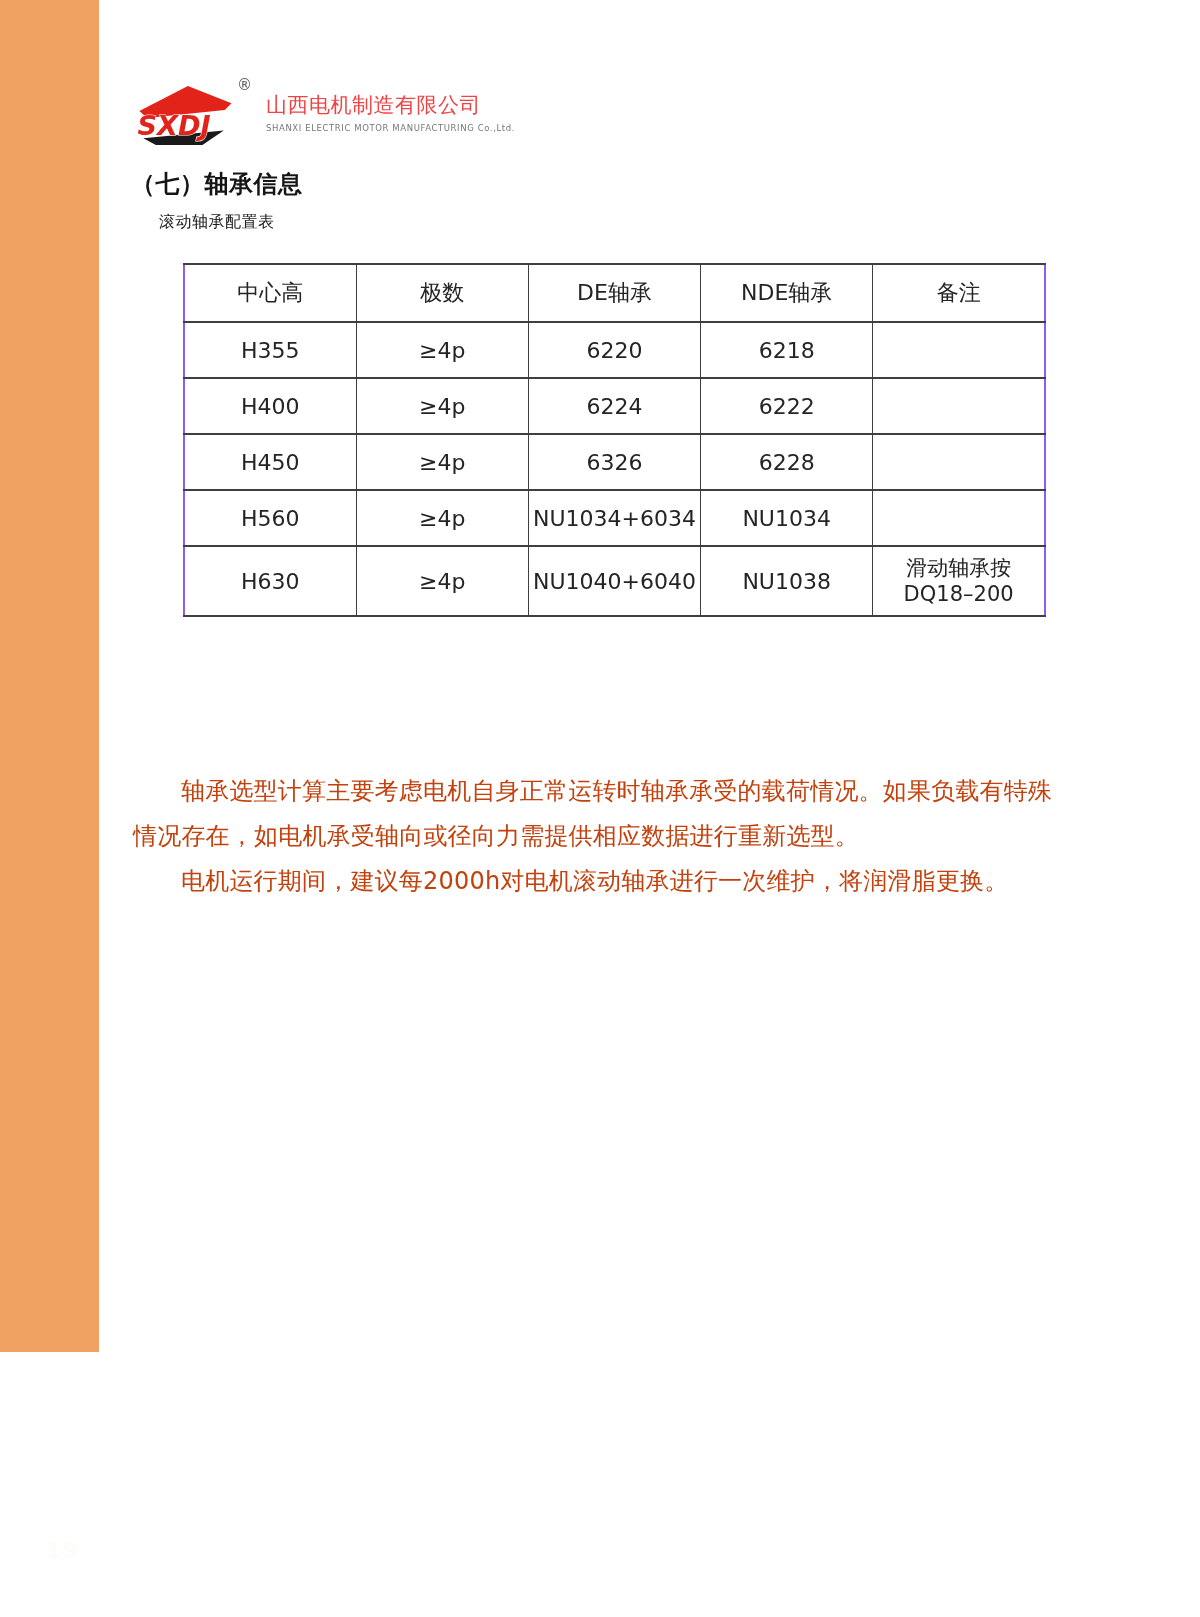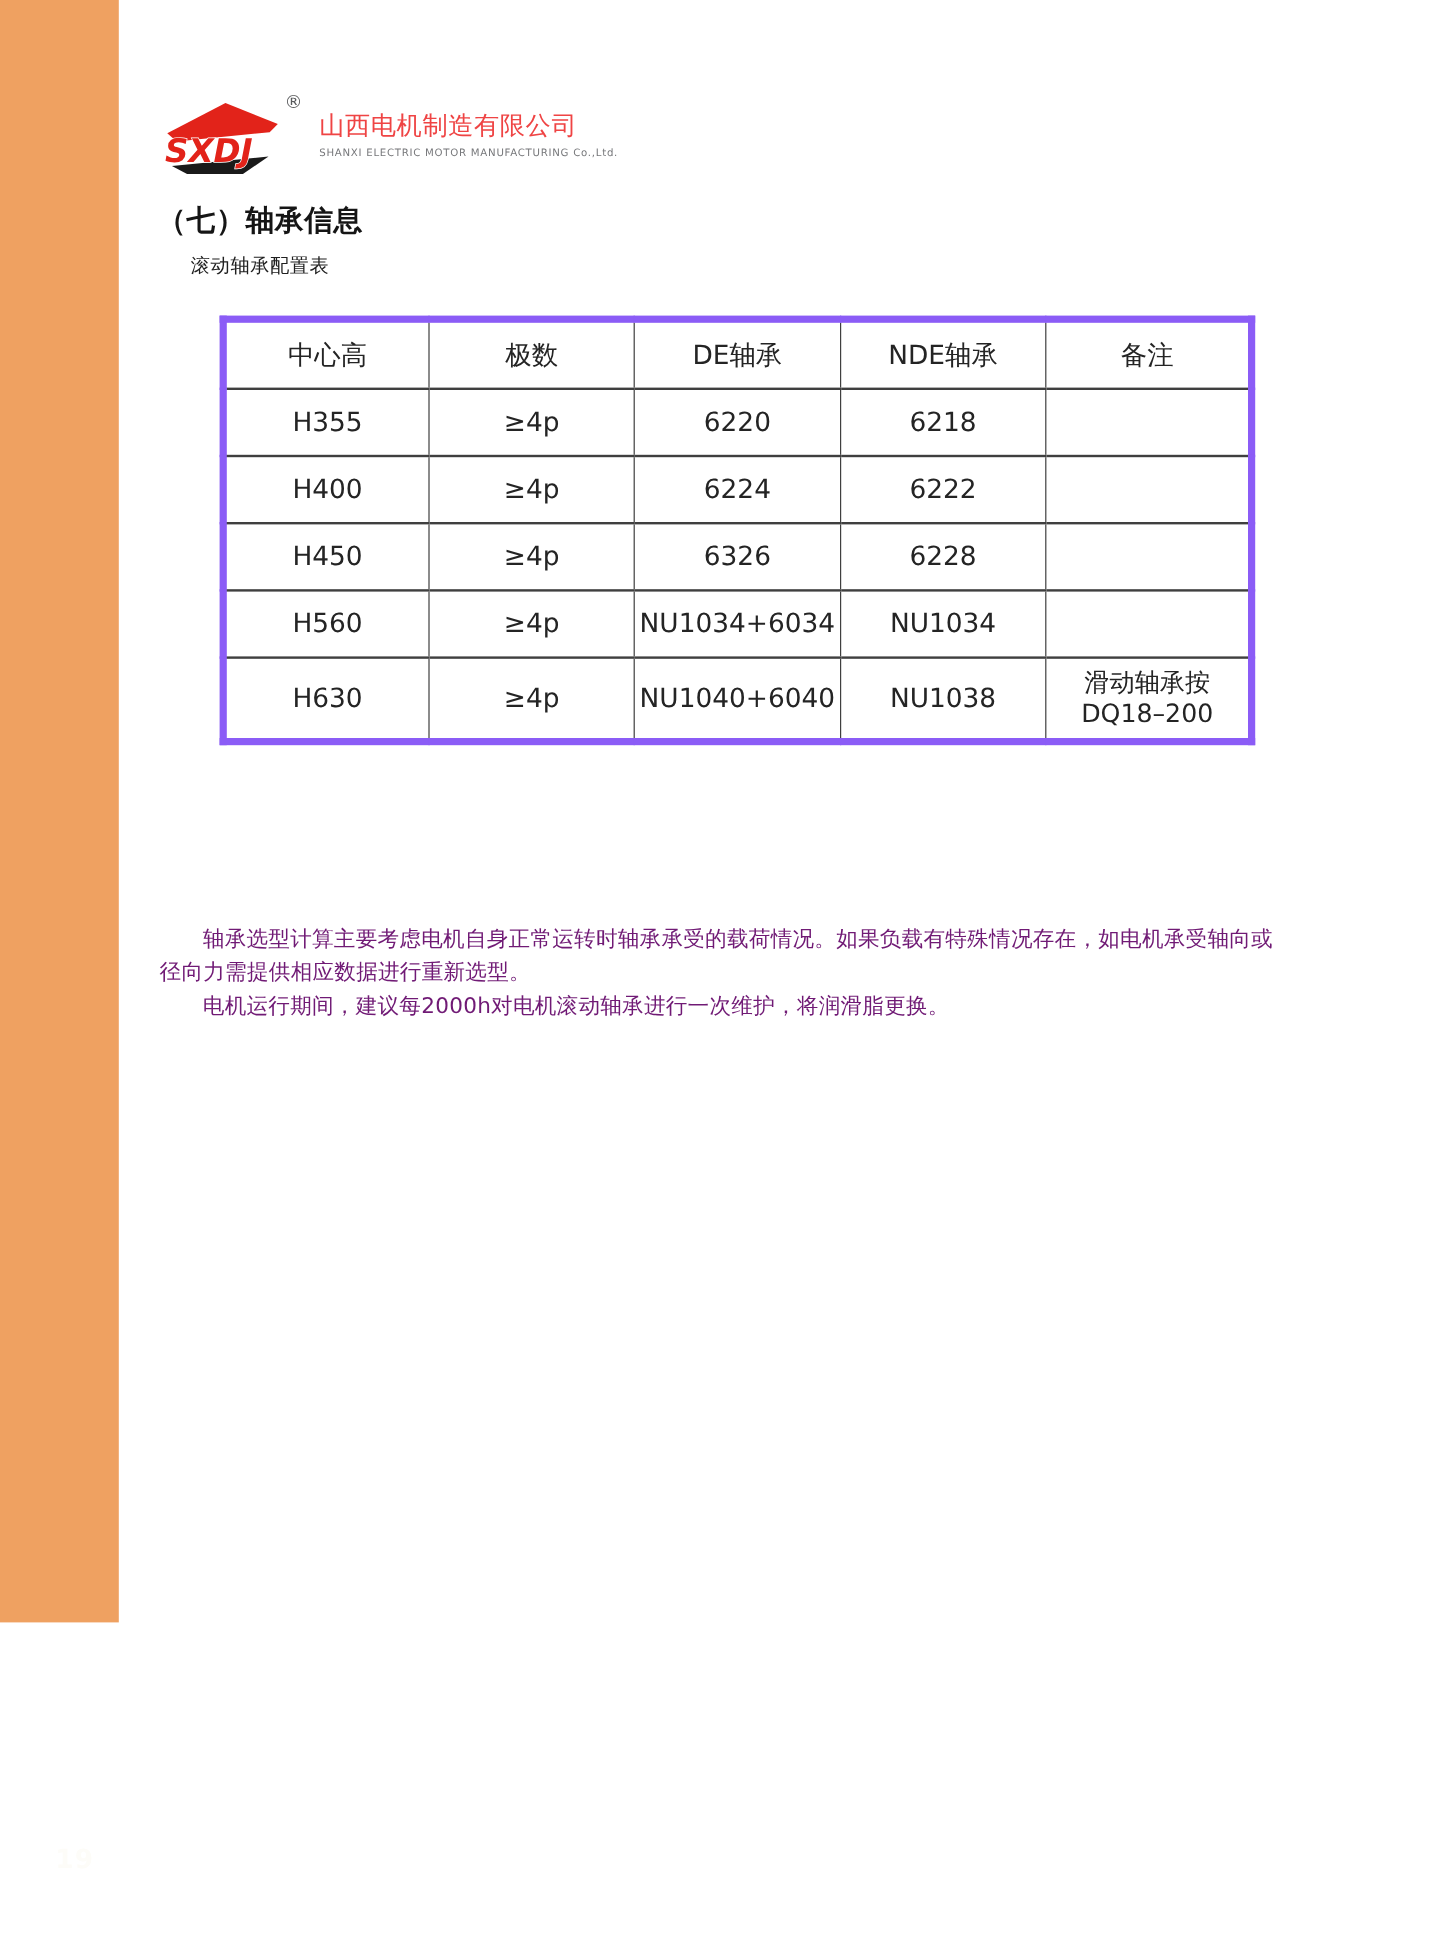--- a/index.html
+++ b/index.html
@@ -62,21 +62,21 @@
     position: absolute; left: 159px; top: 212px;
     font-size: 16px; color: #202020;
     letter-spacing: 0.5px;
   }
   
   .bearing-table {
     position: absolute; left: 183px; top: 263px;
     width: 863px;
     border-collapse: collapse;
     table-layout: fixed;
-    border: 6px solid #8b5cf6;
+    border: 2px solid #8b5cf6;
   }
   .bearing-table th, .bearing-table td {
     border-style: solid;
     border-color: #3f3f3f;
     border-width: 2px 1px;
     text-align: center;
     vertical-align: middle;
     font-size: 22px;
     font-weight: normal;
     color: #242424;
@@ -89,24 +89,24 @@
     white-space: pre-line;
     font-size: 21px;
     line-height: 1.25;
   }
   
   .body-text {
     position: absolute; left: 133px; top: 769px;
     width: 937px;
   }
   .body-text p {
-    font-size: 18px;
-    line-height: 28px;
+    font-size: 24px;
+    line-height: 45px;
     text-indent: 2em;
-    color: #701a75;
+    color: #c2410c;
     letter-spacing: 0.2px;
   }
 </style>
 </head>
 <body>
 
 <div class="page">
 
   <div class="accent-bar">
     <div class="page-number">19</div>

